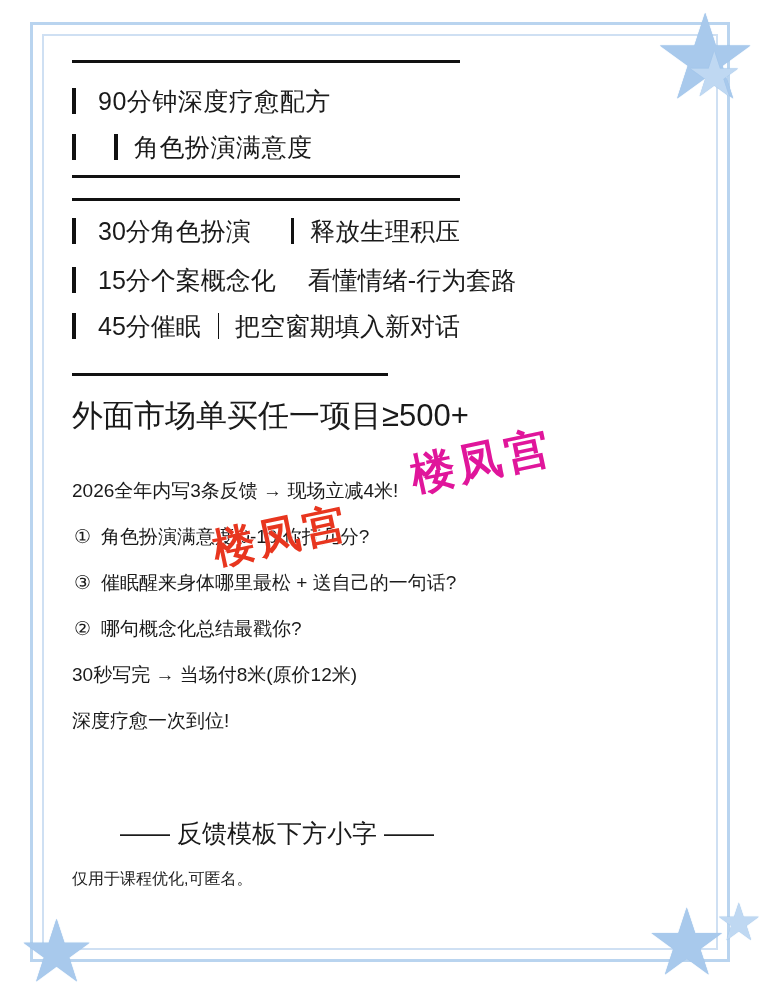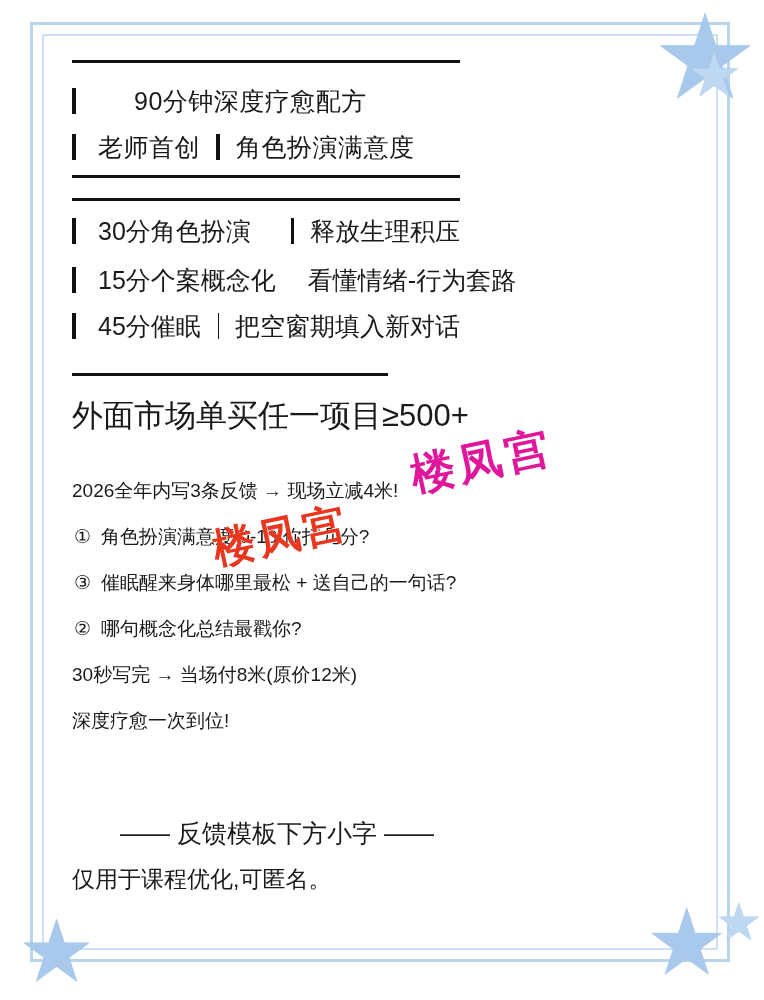--- a/index.html
+++ b/index.html
@@ -90,21 +90,21 @@
   .tick {
     display: inline-block;
     width: 4px;
     height: 26px;
     background: #111;
     margin-right: 22px;
     flex: 0 0 auto;
     position: relative;
     top: 4px;
   }
-  .line .t1 { display: inline-block; margin-left: 36px; }
+  .line .t1 { display: inline-block; }
   .sep {
     display: inline-block;
     width: 4px;
     height: 26px;
     background: #111;
     margin: 0 16px;
     position: relative;
     top: 4px;
   }
 
@@ -162,21 +162,21 @@
 
   .small-sect {
     margin-top: 66px;
   }
   .small-sect .dash-title {
     font-size: 25px;
     line-height: 46px;
     margin-left: 48px;
   }
   .small-sect .sub {
-    font-size: 23px;
+    font-size: 16px;
     line-height: 46px;
   }
 
   
   .wm {
     position: absolute;
     font-weight: bold;
     letter-spacing: 4px;
     white-space: nowrap;
     pointer-events: none;
@@ -212,21 +212,20 @@
 
 <div class="content">
 
   <div class="bracket-box">
     <div class="line">
       <span class="tick"></span>
       <span class="t1">90分钟深度疗愈配方</span>
     </div>
     <div class="line">
       <span class="tick"></span>
-      <span>老师首创</span>
       <span class="sep"></span>
       <span>角色扮演满意度</span>
     </div>
   </div>
 
   <div class="bracket-box2">
     <div class="row2">
       <span class="tick"></span>
       <span class="dur">30分</span>
       <span class="nm pad-a">角色扮演</span>

